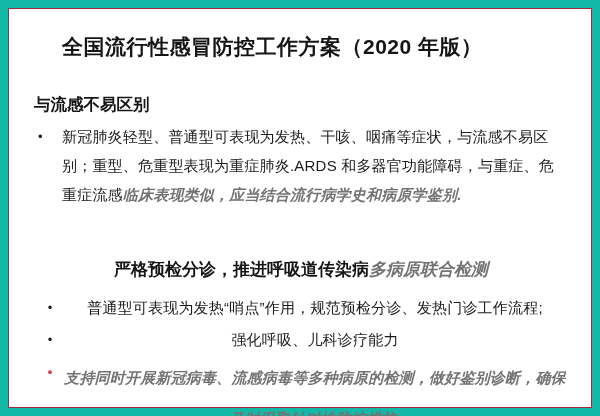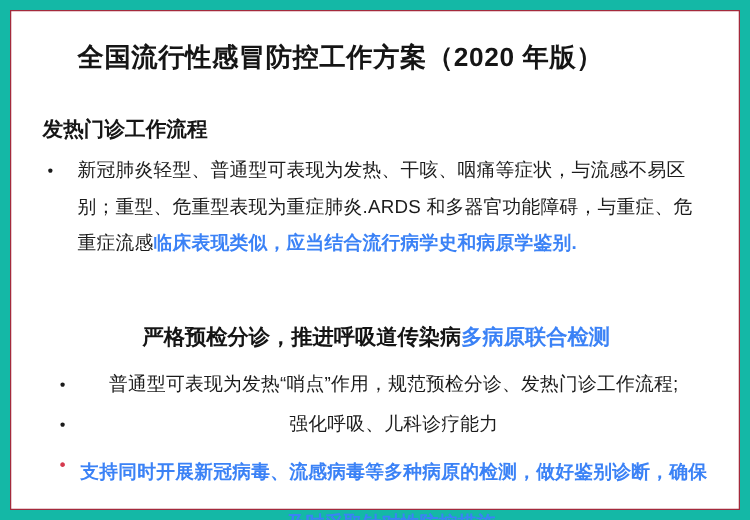--- a/index.html
+++ b/index.html
@@ -37,34 +37,34 @@
     flex: 0 0 26px; width: 26px;
     font-size: 13px; line-height: 29px; color: #1b1b1b;
     padding-left: 2px; box-sizing: border-box;
   }
   .btext {
     margin: 0; flex: 1 1 auto; max-width: 512px;
     font-size: 15px; line-height: 29px; color: #1b1b1b;
     letter-spacing: 0.2px;
   }
   .red-em {
-    color: #3b82f6; font-weight: bold; 
+    color: #737373; font-weight: bold; font-style: italic;
   }
   .bullet.red .marker { color: #D5394E; font-weight: bold; }
   .bullet.red .btext { line-height: 41px; }
 </style>
 </head>
 <body>
 
 <div class="slide">
 
   <h1 class="title">全国流行性感冒防控工作方案（2020 年版）</h1>
 
   <section class="section sec1">
-    <h2 class="h2">发热门诊工作流程</h2>
+    <h2 class="h2">与流感不易区别</h2>
     <div class="bullet">
       <span class="marker">•</span>
       <p class="btext"><span>新冠肺炎轻型、普通型可表现为发热、干咳、咽痛等症状，与流感不易区别；重型、危重型表现为重症肺炎.ARDS 和多器官功能障碍，与重症、危重症流感</span><span class="red-em">临床表现类似，应当结合流行病学史和病原学鉴别.</span></p>
     </div>
   </section>
 
   <section class="section sec2">
     <h2 class="h2"><span>严格预检分诊，推进呼吸道传染病</span><span class="red-em">多病原联合检测</span></h2>
 
     <div class="bullet">

